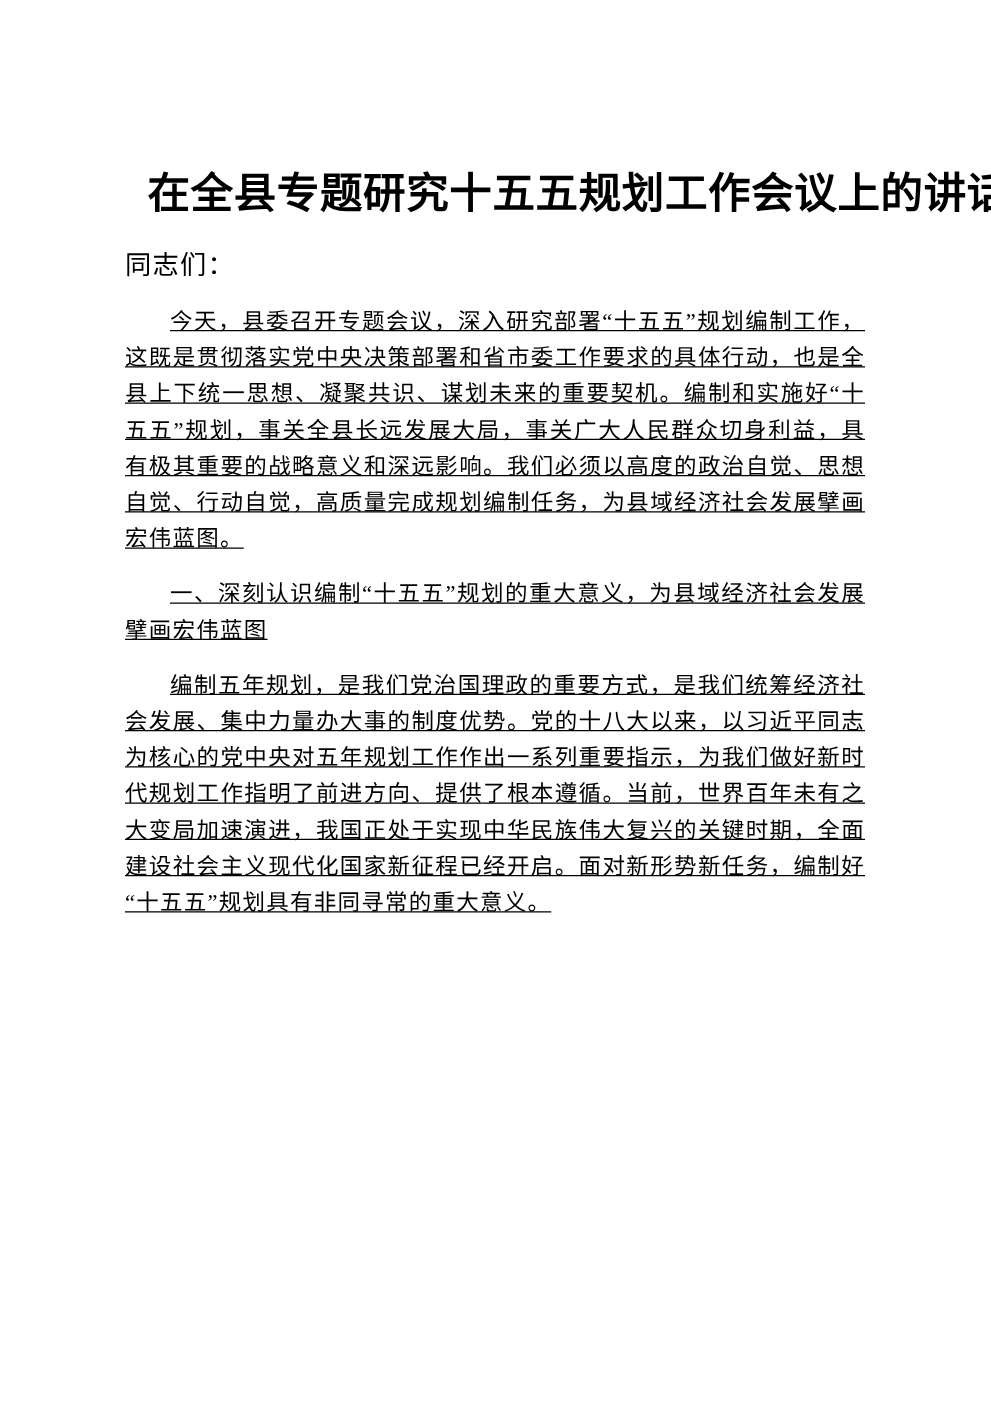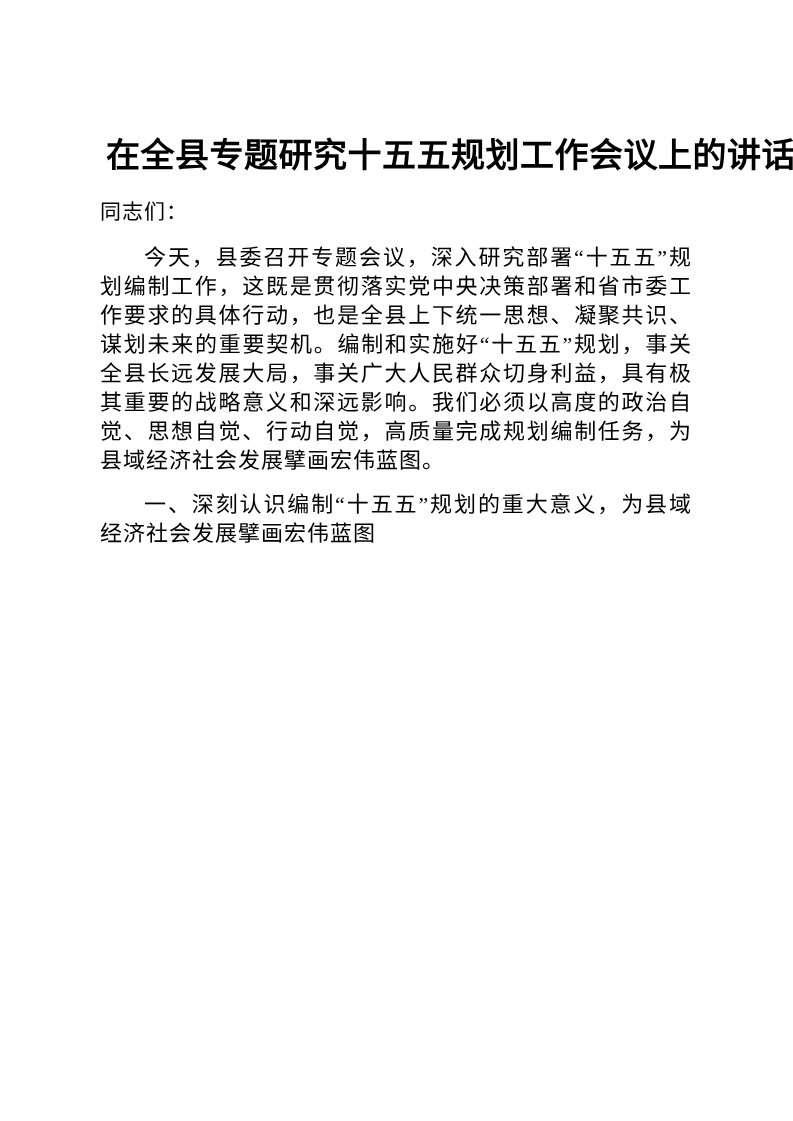--- a/index.html
+++ b/index.html
@@ -17,49 +17,51 @@
     padding: 133px 101px 0 100px;
     overflow: hidden;
     font-family: "Liberation Serif", "DejaVu Serif", serif;
     color: #000000;
   }
   .doc-title {
     font-size: 34px;
     font-weight: bold;
     line-height: 46px;
     letter-spacing: 0.5px;
-    margin: 0 -72px 19px 6px;
+    margin: 0 -72px 19px 18px;
     white-space: nowrap;
     text-align: left;
   }
   .salutation {
     font-size: 21px;
     line-height: 29px;
     letter-spacing: 1px;
     margin: 0 0 16px 0;
   }
   .doc-body {
     width: 100%;
   }
   .para {
-    font-size: 22px;
+    font-size: 18px;
     line-height: 29px;
     letter-spacing: 1px;
     margin: 0 0 15px 0;
     text-indent: 2em;
     text-align: justify;
     font-weight: normal;
+    text-decoration: underline;
   }
   .para.heading {
     font-weight: normal;
   }
 </style>
 </head>
 <body>
 
 <div class="page">
   <h1 class="doc-title">在全县专题研究十五五规划工作会议上的讲话</h1>
   <p class="salutation">同志们：</p>
   <div class="doc-body">
       <p class="para">今天，县委召开专题会议，深入研究部署“十五五”规划编制工作，这既是贯彻落实党中央决策部署和省市委工作要求的具体行动，也是全县上下统一思想、凝聚共识、谋划未来的重要契机。编制和实施好“十五五”规划，事关全县长远发展大局，事关广大人民群众切身利益，具有极其重要的战略意义和深远影响。我们必须以高度的政治自觉、思想自觉、行动自觉，高质量完成规划编制任务，为县域经济社会发展擘画宏伟蓝图。</p>
       <p class="para heading">一、深刻认识编制“十五五”规划的重大意义，为县域经济社会发展擘画宏伟蓝图</p>
+      <p class="para">编制五年规划，是我们党治国理政的重要方式，是我们统筹经济社会发展、集中力量办大事的制度优势。党的十八大以来，以习近平同志为核心的党中央对五年规划工作作出一系列重要指示，为我们做好新时代规划工作指明了前进方向、提供了根本遵循。当前，世界百年未有之大变局加速演进，我国正处于实现中华民族伟大复兴的关键时期，全面建设社会主义现代化国家新征程已经开启。面对新形势新任务，编制好“十五五”规划具有非同寻常的重大意义。</p>
     </div>
 </div>
 
 </body></html>

